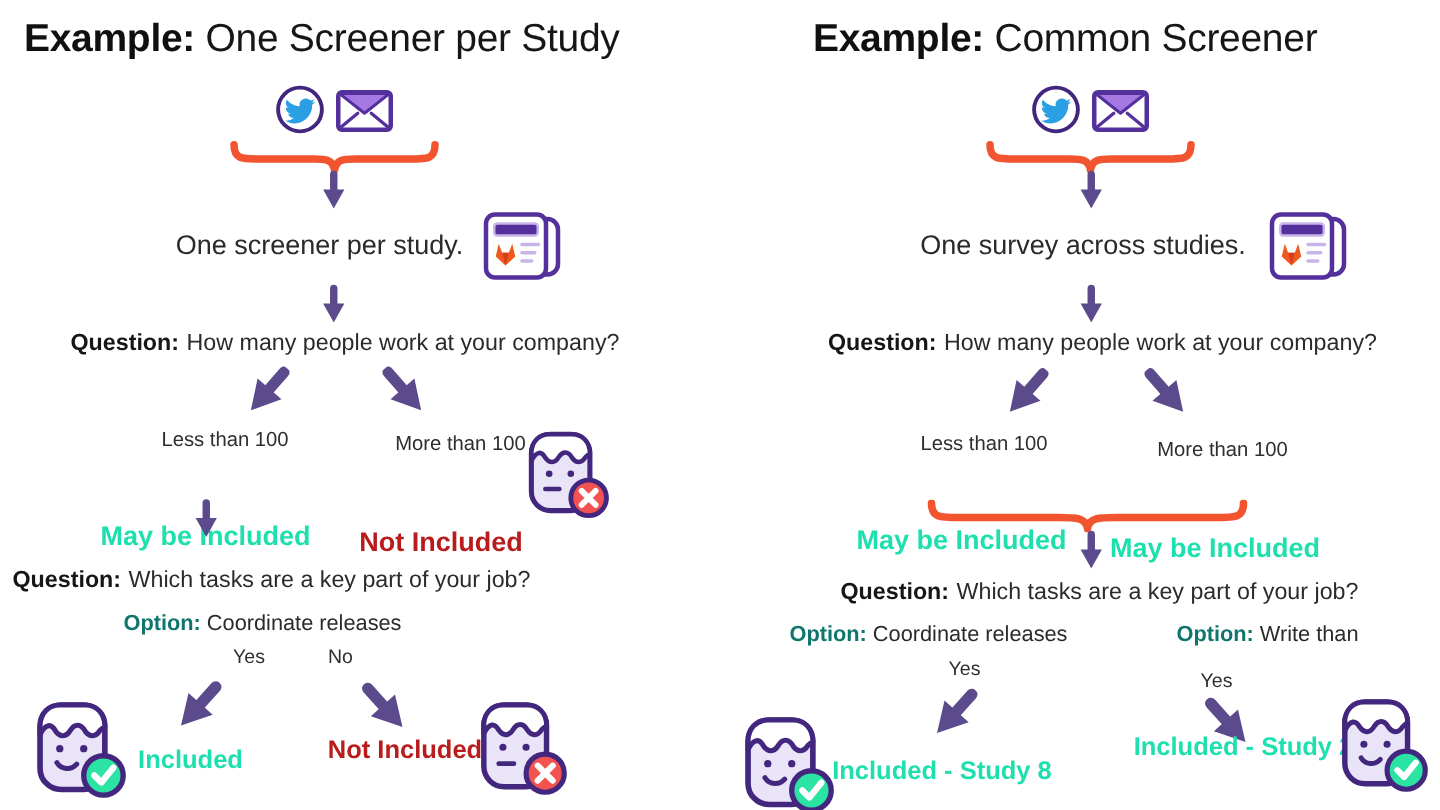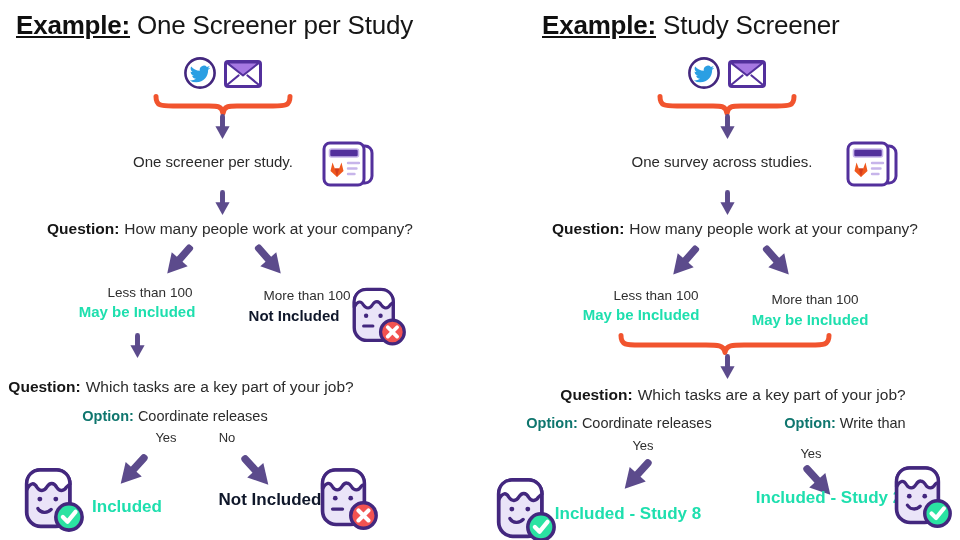--- a/index.html
+++ b/index.html
@@ -1,35 +1,35 @@
 <!DOCTYPE html>
 <html><head>
 <meta charset="utf-8">
 <style>
   html,body{margin:0;padding:0;background:#fff;}
   .canvas{position:relative;width:960px;height:540px;background:#ffffff;overflow:hidden;
           font-family:"Liberation Sans","DejaVu Sans",sans-serif;color:#222;}
   .abs{position:absolute;}
   .cx{transform:translateX(-50%);white-space:nowrap;}
   .title{font-size:26px;color:#101010;white-space:nowrap;letter-spacing:-0.2px;}
-  .title b{font-weight:700;text-decoration:underline;}
+  .title b{font-weight:700;}
   .title span{margin-left:7px;font-weight:400;color:#161616;margin-top:28px;}
-  .step{font-size:15px;color:#2a2a2a;}
+  .step{font-size:18px;color:#2a2a2a;}
   .qline{font-size:15.5px;color:#2b2b2b;}
   .qline b{font-weight:700;color:#161616;}
   .qline span{margin-left:5px;margin-top:32px;}
   .optline{font-size:14.5px;color:#2b2b2b;}
   .optline b{font-weight:700;color:#0f766e;}
   .optline span{margin-left:4px;}
   .cond{font-size:13.5px;color:#2e2e2e;padding-left:26px;}
   .ans{font-size:13px;color:#2e2e2e;}
-  .status{font-size:15px;font-weight:700;}
+  .status{font-size:18px;font-weight:700;margin-top:44px;}
   .result{font-size:17px;font-weight:700;}
   .teal{color:#1edfae;}
-  .orange{color:#0f172a;}
+  .orange{color:#b91c1c;}
   .arrow{color:#5c4b8c;}
   .brace{color:#f1542e;}
   svg.abs{overflow:visible;}
 </style>
 </head>
 <body>
 
 <svg width="0" height="0" style="position:absolute">
   <defs>
     <symbol id="sym-arrow" viewBox="0 0 24 36">
@@ -154,21 +154,21 @@
       </svg>
     <div class="abs result teal cx" style="left:127px;top:497px">Included</div>
     <div class="abs result orange cx" style="left:270px;top:490px">Not Included</div>
     <svg class="abs" style="left:318px;top:466px" width="60" height="68">
         <use href="#sym-person-no"></use>
       </svg>
   </section>
 
   <section>
     <div class="abs title" style="left:542px;top:10px">
-      <b>Example:</b><span>Study Screener</span>
+      <b>Example:</b><span>Common Screener</span>
     </div>
 
     <svg class="abs" style="left:687px;top:56px" width="34" height="34">
         <use href="#sym-twitter"></use>
       </svg>
     <svg class="abs" style="left:728px;top:60px" width="38" height="28">
         <use href="#sym-mail"></use>
       </svg>
     <svg class="abs brace" style="left:657px;top:94px" width="140" height="22">
         <use href="#sym-brace-sm"></use>

